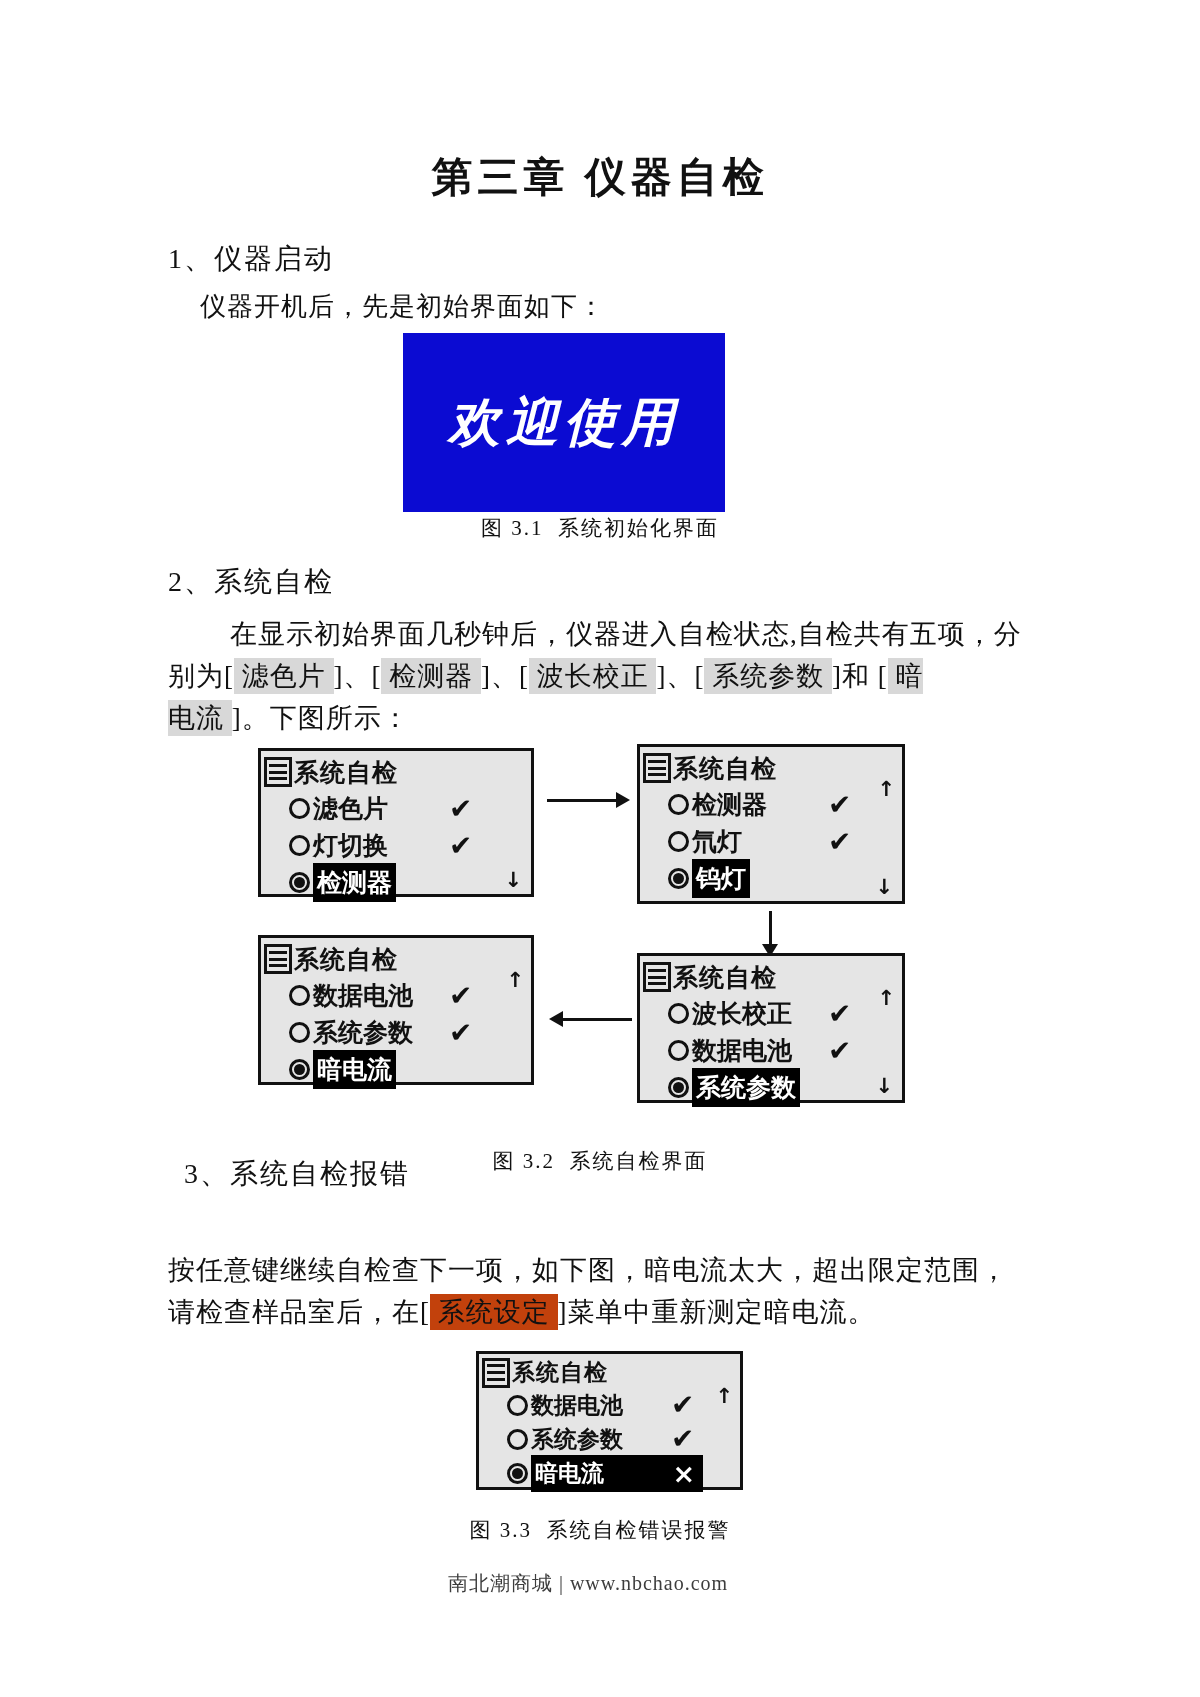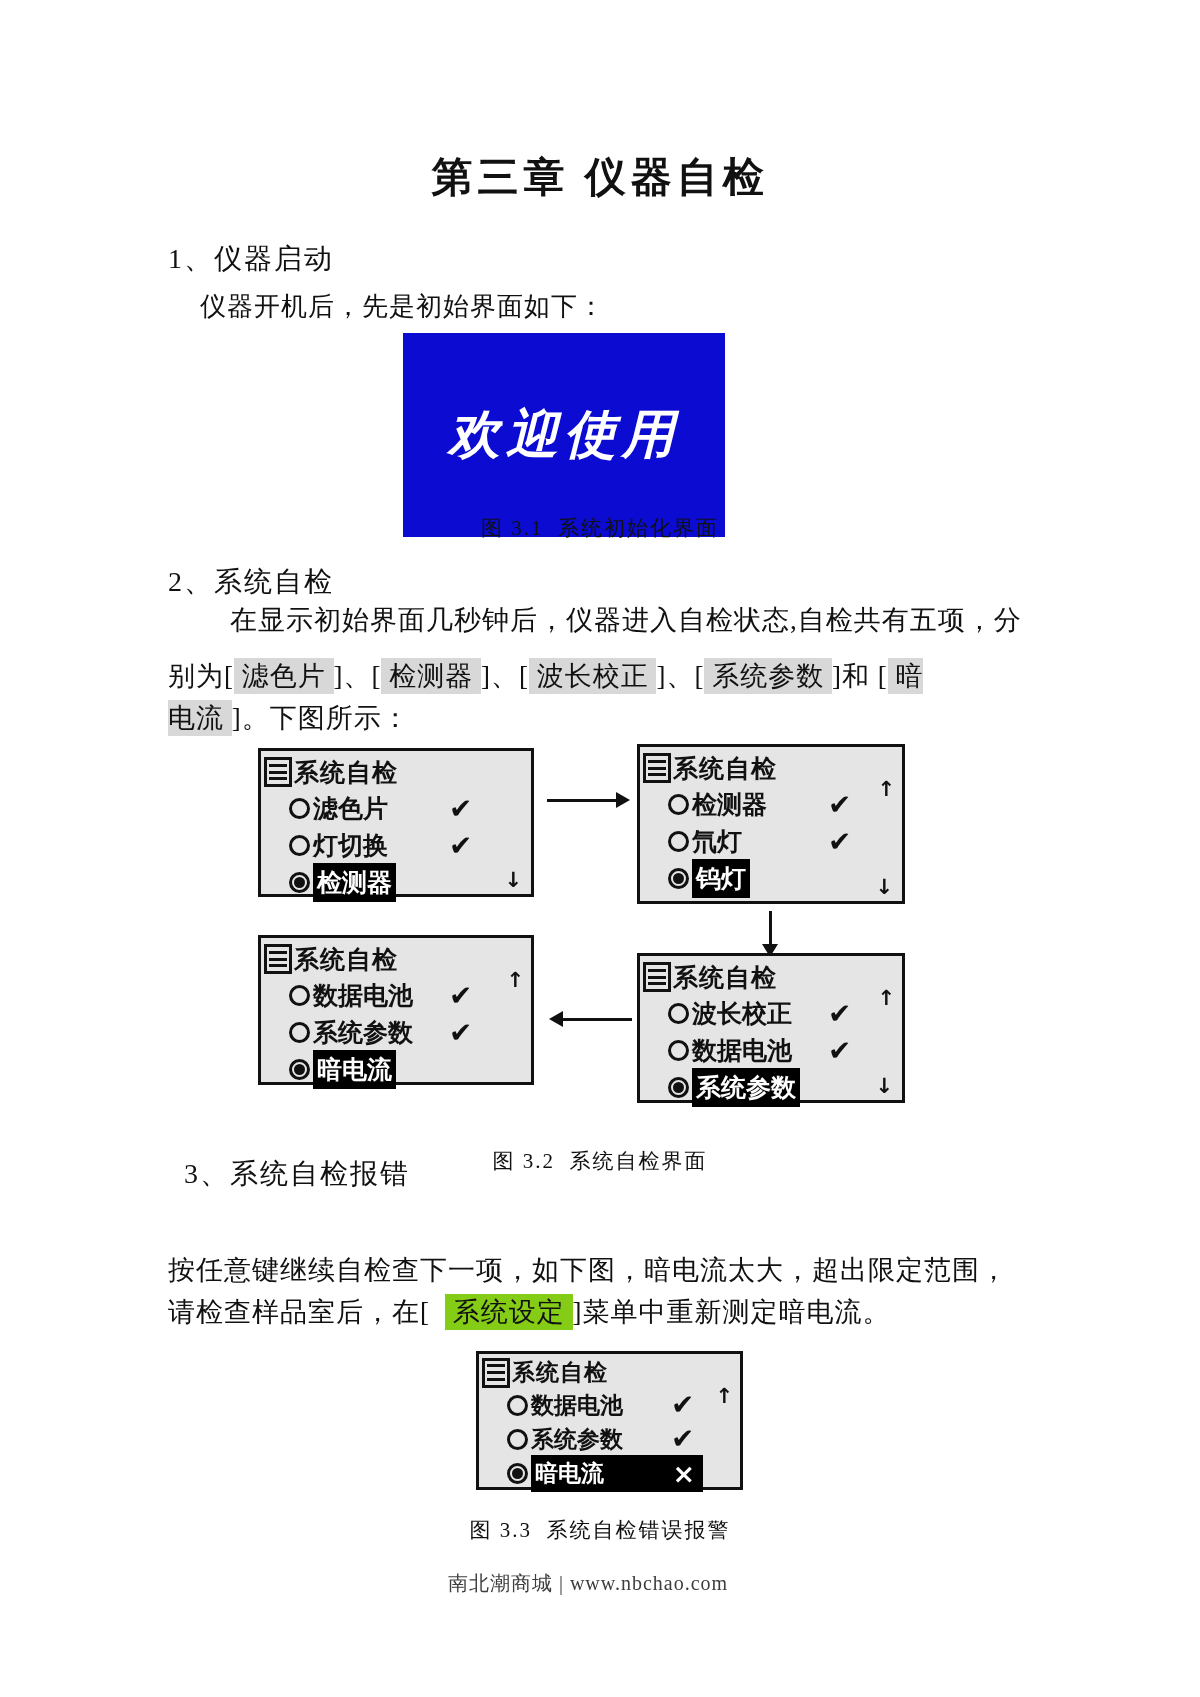--- a/index.html
+++ b/index.html
@@ -61,27 +61,27 @@
 </head>
 <body>
 
 <div class="page">
 
   <div class="abs doc-title" style="top:150px;left:0;">第三章 仪器自检</div>
 
   <div class="abs sec-heading" style="top:240px;left:168px;">1、仪器启动</div>
   <div class="abs para-line" style="top:289px;left:200px;font-size:26px;">仪器开机后，先是初始界面如下：</div>
 
-  <div class="abs welcome" style="top: 333px; left: 403px; width: 322px; height: 204px; background: rgb(11, 11, 210);">
+  <div class="abs welcome" style="top: 333px; left: 403px; width: 322px; height: 179px; background: rgb(11, 11, 210);">
     <span class="welcome-text" style="color: rgb(255, 255, 255);">欢迎使用</span>
   </div>
   <div class="abs caption" style="top:514px;left:0;">图 3.1  系统初始化界面</div>
 
   <div class="abs sec-heading" style="top:563px;left:168px;">2、系统自检</div>
-  <div class="abs para-line" style="top:602px;left:230px;"><span>在显示初始界面几秒钟后，仪器进入自检状态,自检共有五项，分</span></div>
+  <div class="abs para-line" style="top:616px;left:230px;"><span>在显示初始界面几秒钟后，仪器进入自检状态,自检共有五项，分</span></div>
   <div class="abs para-line" style="top:658px;left:168px;"><span>别为[</span><span class="hl" style="background: rgb(216, 216, 216);"> 滤色片 </span><span>]、[</span><span class="hl" style="background: rgb(216, 216, 216);"> 检测器 </span><span>]、[</span><span class="hl" style="background: rgb(216, 216, 216);"> 波长校正 </span><span>]、[</span><span class="hl" style="background: rgb(216, 216, 216);"> 系统参数 </span><span>]和 [</span><span class="hl" style="background: rgb(216, 216, 216);"> 暗</span></div>
   <div class="abs para-line" style="top:700px;left:168px;"><span class="hl" style="background: rgb(216, 216, 216);">电流 </span><span>]。下图所示：</span></div>
 
   <div class="lcd" style="left:258px;top:748px;width:276px;height:149px;">
     <div class="lcd-header">
       <span class="menu-icon">
           <i></i>
           <i></i>
           <i></i>
         </span>
@@ -193,21 +193,21 @@
       <span class="lcd-label label-inv">系统参数</span>
     </div>
     <span class="scr scr-up">↑</span>
     <span class="scr scr-down">↓</span>
   </div>
 
   <div class="abs caption" style="top:1112px;left:0;margin-top:35px;">图 3.2  系统自检界面</div>
 
   <div class="abs sec-heading" style="top:1155px;left:184px;">3、系统自检报错</div>
   <div class="abs para-line" style="top:1252px;left:168px;"><span>按任意键继续自检查下一项，如下图，暗电流太大，超出限定范围，</span></div>
-  <div class="abs para-line" style="top:1294px;left:168px;"><span>请检查样品室后，在[</span><span class="hl" style="background: #84cc16; margin-left: 15px;"> 系统设定 </span><span>]菜单中重新测定暗电流。</span></div>
+  <div class="abs para-line" style="top:1294px;left:168px;"><span>请检查样品室后，在[</span><span class="hl" style="background: #c2410c;"> 系统设定 </span><span>]菜单中重新测定暗电流。</span></div>
 
   <div class="lcd small" style="left:476px;top:1351px;width:267px;height:139px;">
     <div class="lcd-header">
       <span class="menu-icon">
           <i></i>
           <i></i>
           <i></i>
         </span>
       <span class="lcd-title">系统自检</span>
     </div>

